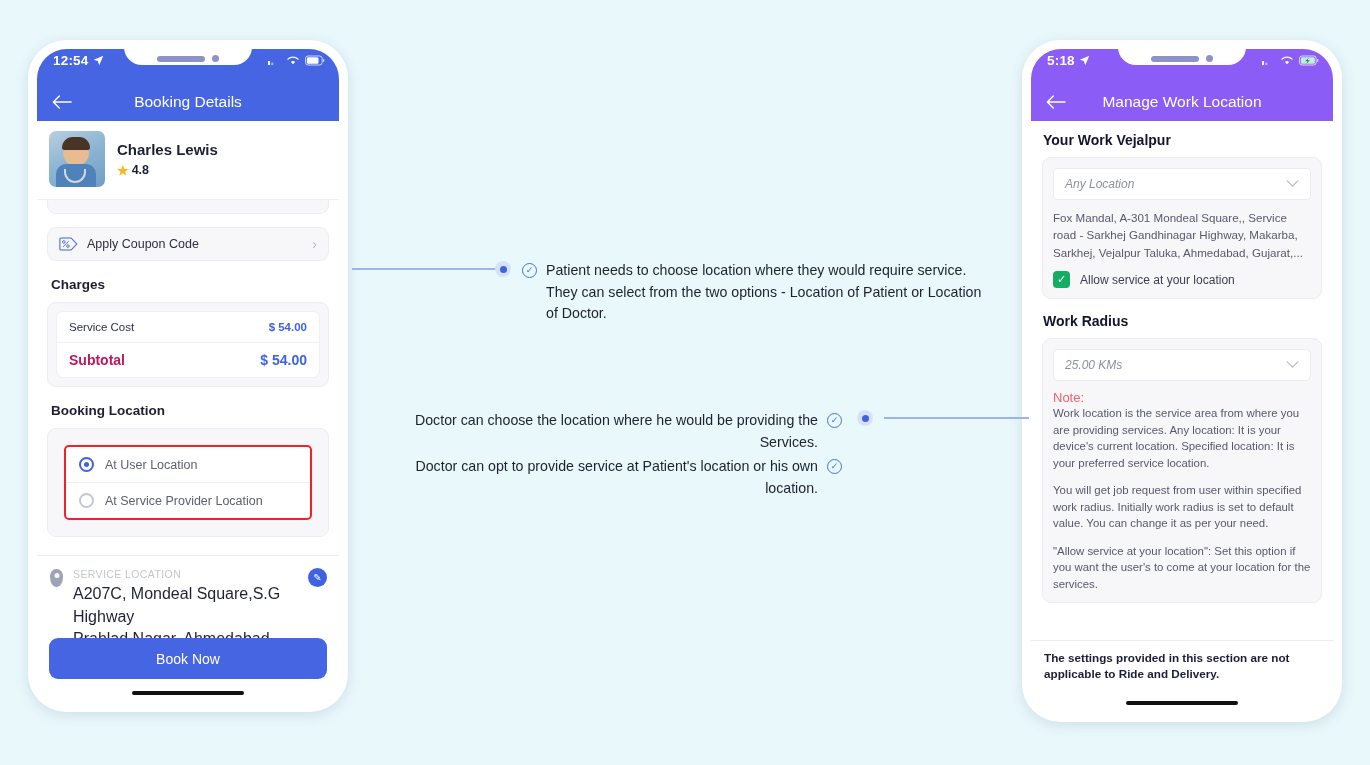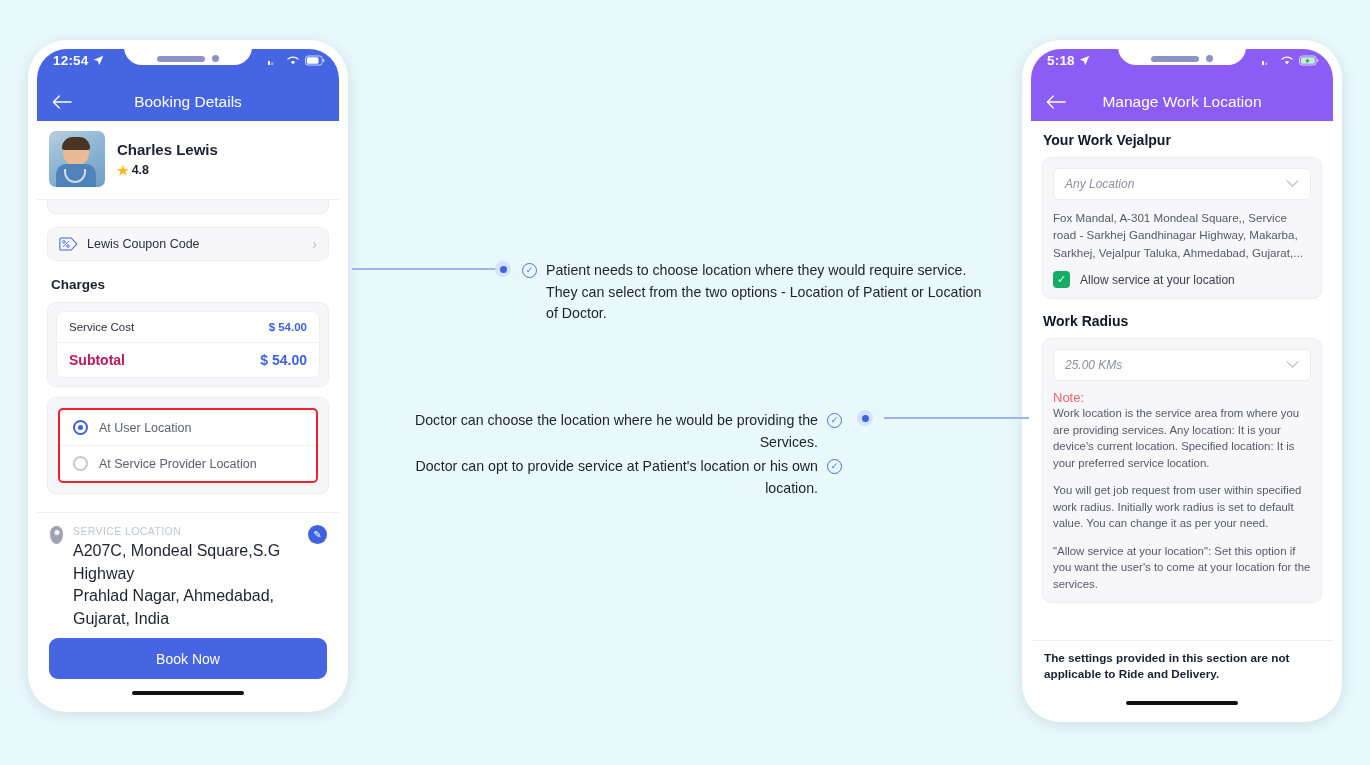--- a/index.html
+++ b/index.html
@@ -153,21 +153,21 @@
   }
   .charge-row + .charge-row { border-top: 1px solid #f0f0f4; }
   .charge-name { font-size: 11.5px; color:#2b2f43; }
   .charge-val  { font-size: 11.5px; color:#3f62e0; font-weight:600; }
   .charge-row.total .charge-name { font-size: 14px; font-weight: bold; color:#be185d; }
   .charge-row.total .charge-val  { font-size: 14px; font-weight: bold; color:#3f62e0; }
 
   .radio-card {
     margin: 10px 10px 0 10px;
     background:#f7f7fa; border:1px solid #ececf1; border-radius: 9px;
-    padding: 10px;
+    padding: 16px;
   }
   .radio-box {
     border: 2px solid #f0212c; border-radius: 5px; background:#fff;
     overflow: hidden;
   }
   .radio-row {
     display:flex; align-items:center; gap: 11px;
     padding: 10px 13px;
   }
   .radio-row + .radio-row { border-top: 1px solid #eeeef3; }
@@ -343,39 +343,40 @@
 
         <div class="ghost-card"></div>
 
         <div class="coupon-card">
           <svg width="19" height="14" viewBox="0 0 22 16">
             <path d="M1 2.6 A1.6 1.6 0 0 1 2.6 1 H14 L20.6 8 L14 15 H2.6 A1.6 1.6 0 0 1 1 13.4 Z" stroke="#3f62e0" stroke-width="1.2" fill="none"></path>
             <circle cx="5.6" cy="5.6" r="1.5" stroke="#3f62e0" stroke-width="1" fill="none"></circle>
             <circle cx="10.4" cy="10.4" r="1.5" stroke="#3f62e0" stroke-width="1" fill="none"></circle>
             <path d="M4.6 11.4 L11.4 4.6" stroke="#3f62e0" stroke-width="1"></path>
           </svg>
-          <span class="coupon-label">Lewis Coupon Code</span>
+          <span class="coupon-label">Apply Coupon Code</span>
           <span class="chev-right">›</span>
         </div>
 
         <div class="sec-title">Charges</div>
 
         <div class="charges-card">
           <div class="charges-inner">
             <div class="charge-row">
               <span class="charge-name">Service Cost</span>
               <span class="charge-val">$ 54.00</span>
             </div>
             <div class="charge-row total">
               <span class="charge-name">Subtotal</span>
               <span class="charge-val">$ 54.00</span>
             </div>
           </div>
         </div>
 
+        <div class="sec-title">Booking Location</div>
 
         <div class="radio-card">
           <div class="radio-box">
             <div class="radio-row">
               <span class="radio on"></span>
               <span class="radio-label">At User Location</span>
             </div>
             <div class="radio-row">
               <span class="radio"></span>
               <span class="radio-label">At Service Provider Location</span>

